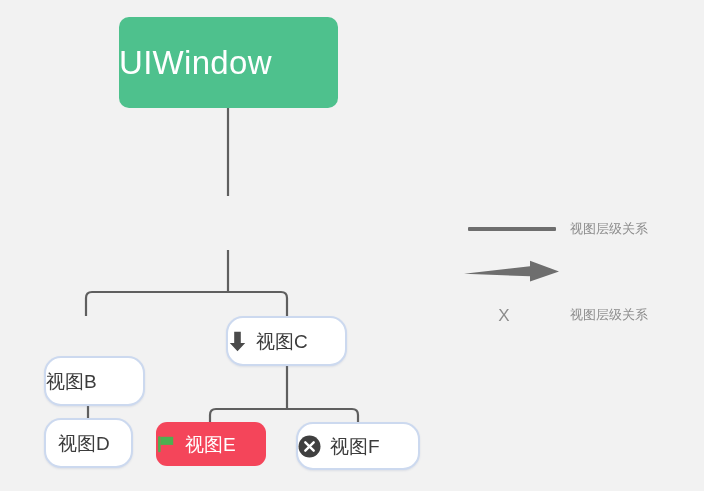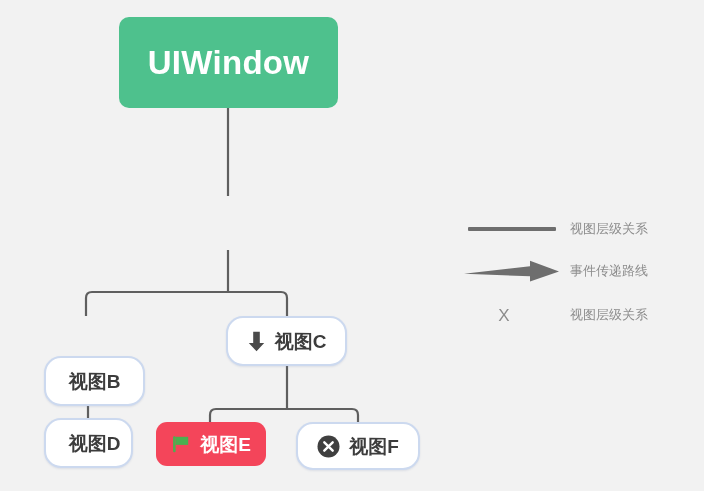--- a/index.html
+++ b/index.html
@@ -25,23 +25,22 @@
     width: 704px;
     height: 491px;
     pointer-events: none;
   }
   
   .node {
     position: absolute;
     box-sizing: border-box;
     display: flex;
     align-items: center;
-    justify-content: center;
+    justify-content: flex-start;
     white-space: nowrap;
-    font-weight: bold;
   }
   .node-pill {
     background: #ffffff;
     border: 2px solid #ccd9ef;
     border-radius: 17px;
     box-shadow: 0 1px 2px rgba(120,140,175,0.18);
     color: #3c3c3c;
     font-size: 19px;
   }
   .node-root {
@@ -182,21 +181,20 @@
       </span>
       <span class="legend-text">视图层级关系</span>
     </div>
 
     <div class="legend-row">
       <span class="legend-mark">
         <svg class="legend-arrow-swatch" viewBox="0 0 96 22" xmlns="http://www.w3.org/2000/svg">
           <path d="M0 13.8 L66 6.2 L66 0.8 L95 11.4 L66 21.4 L66 16.2 z" fill="#6e6e6e"></path>
         </svg>
       </span>
-      <span class="legend-text">事件传递路线</span>
     </div>
 
     <div class="legend-row" style="height:46px;">
       <span class="legend-mark" style="width:92px;">
         <span class="legend-x-swatch">X</span>
       </span>
       <span class="legend-text" style="margin-left:20px;">视图层级关系</span>
     </div>
 
   </div>

